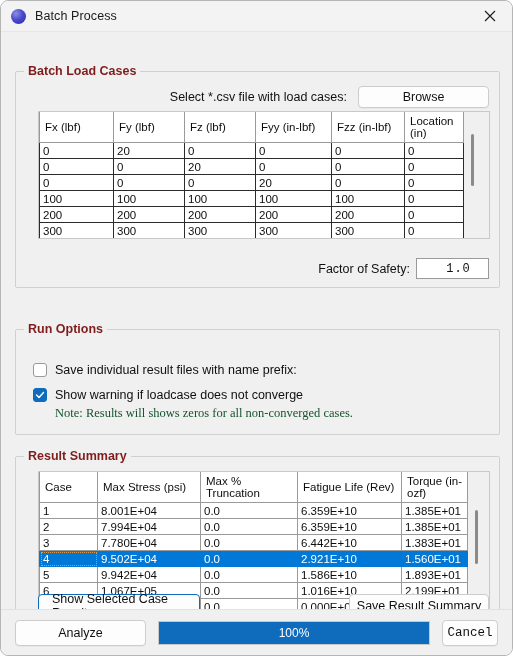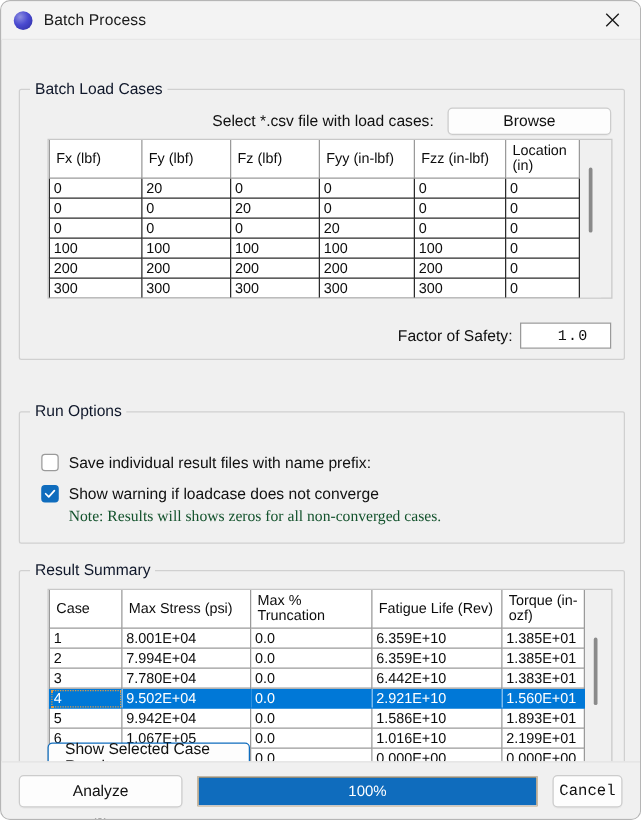--- a/index.html
+++ b/index.html
@@ -64,22 +64,22 @@
     position: absolute;
     border: 1px solid #d0d0d0;
     border-radius: 2px;
   }
   .group > .legend {
     position: absolute;
     top: -8px; left: 8px;
     background: #f0f0f0;
     padding: 0 4px;
     font-size: 12.5px;
-    font-weight: normal;
-    color: #0f172a;
+    font-weight: bold;
+    color: #7f1d1d;
     white-space: nowrap;
   }
 
   
   #grp-batch { left: 14px; top: 13px; width: 485px; height: 217px; }
 
   #csv-row {
     position: absolute; left: 0; top: 14px; width: 100%;
     display: flex; align-items: center; justify-content: flex-end;
     padding-right: 10px;
@@ -290,21 +290,21 @@
     display: flex;
     align-items: center;
     padding: 0 14px;
   }
   #analyze-btn { width: 131px; height: 26px; }
   #cancel-btn { width: 56px; height: 26px; font-family: Liberation Mono, monospace; }
   #progress-outer {
     flex: 1 1 auto;
     margin: 0 12px;
     height: 24px;
-    background: #a16207;
+    background: #0f172a;
     border: 1px solid #c8c8c8;
     position: relative;
     overflow: hidden;
   }
   #progress-fill {
     position: absolute; left: 0; top: 0; bottom: 0;
     width: 100%;
     background: #0f6cbd;
   }
   #progress-text {
@@ -524,20 +524,21 @@
                 <td>0.000E+00</td>
               </tr>
             </tbody>
         </table>
         <div class="vscroll">
           <div class="thumb" style="top:38px;height:54px;"></div>
         </div>
       </div>
 
       <div class="btn" id="show-btn">Show Selected Case Results</div>
+      <div class="btn" id="save-summary-btn">Save Result Summary</div>
     </div>
 
     <svg id="cursor" viewBox="0 0 16 22">
       <path d="M1.5 1 L1.5 16.5 L5.3 12.9 L7.6 18.6 L10.2 17.5 L7.9 12 L12.7 11.8 Z" fill="#ffffff" stroke="#1b1b1b" stroke-width="1.1" stroke-linejoin="round"></path>
     </svg>
 
   </div>
 
   <div id="footer">
     <div class="btn" id="analyze-btn">Analyze</div>

